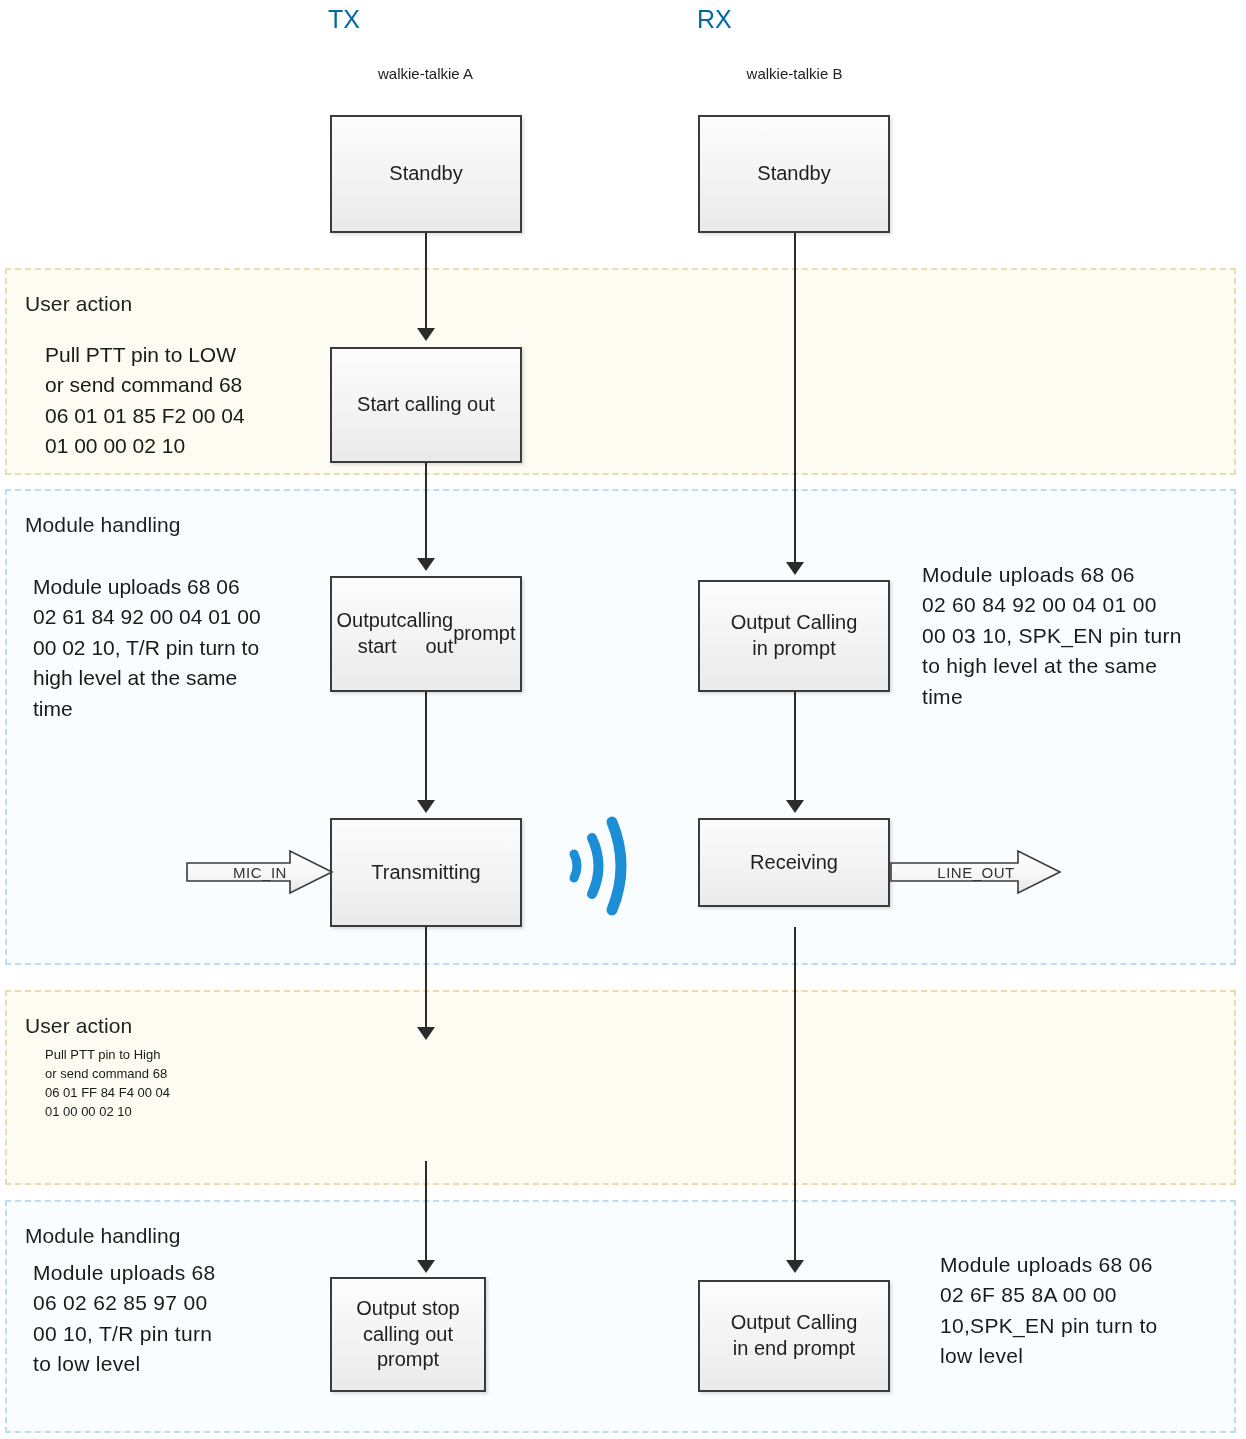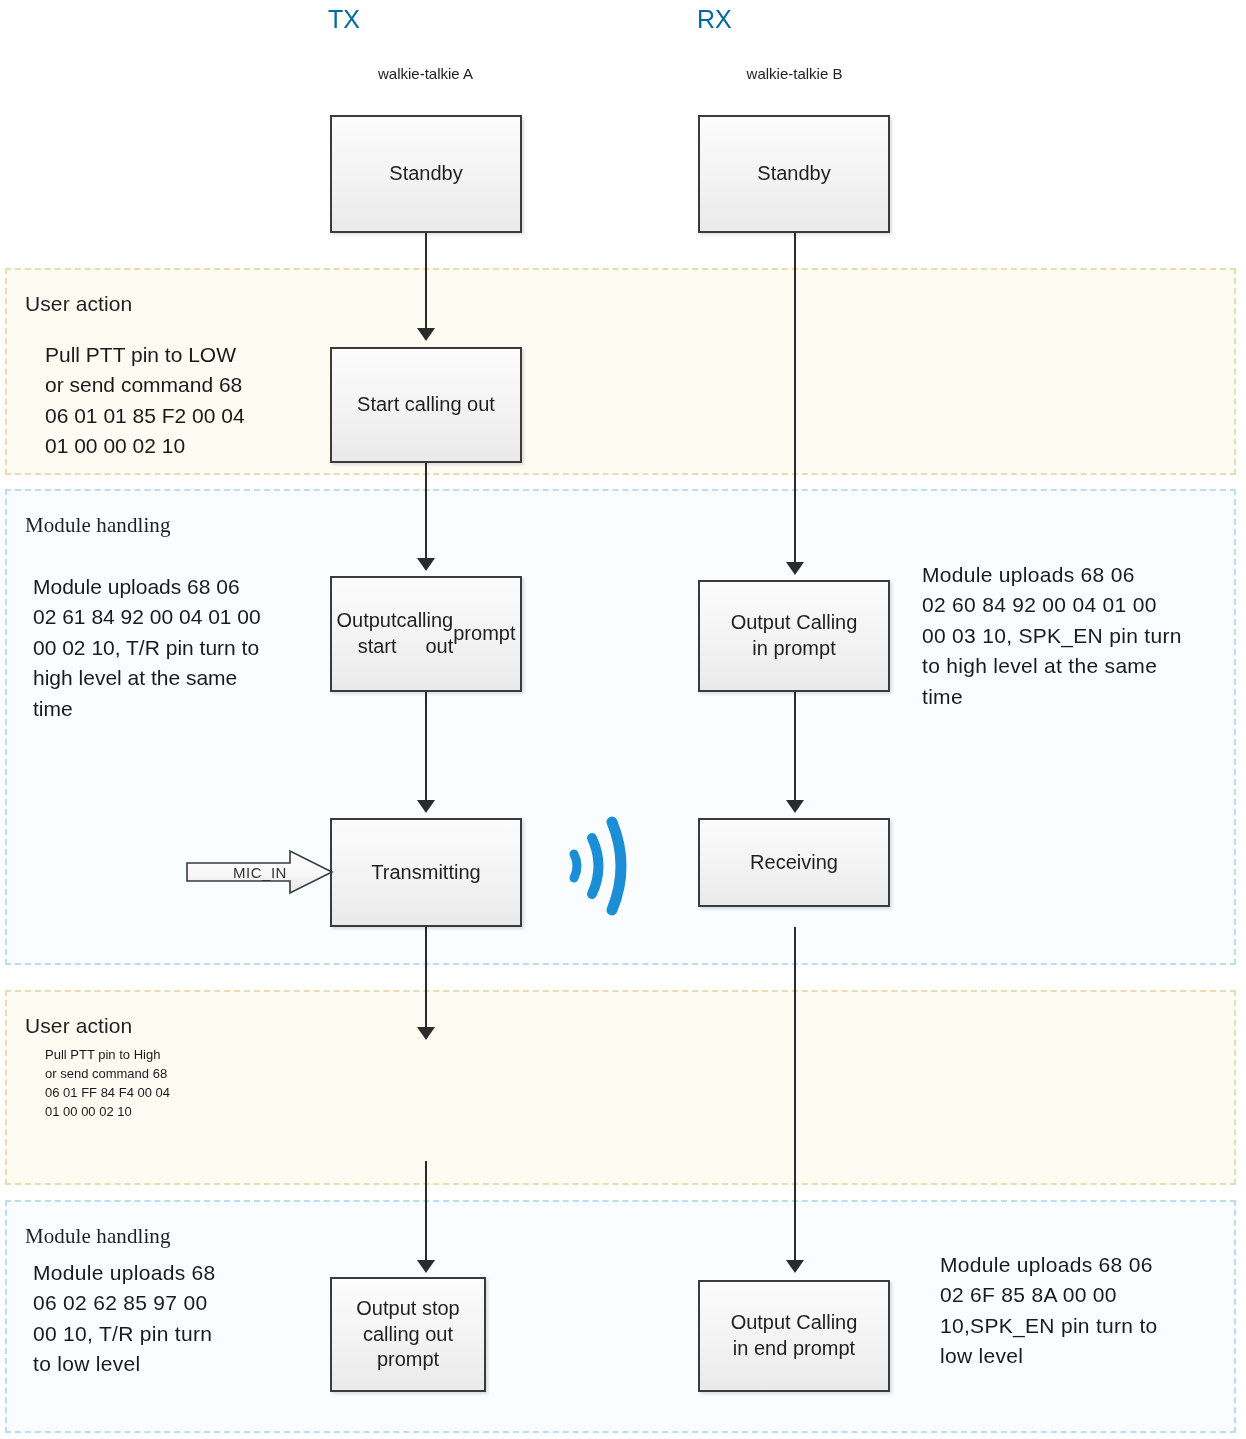--- a/index.html
+++ b/index.html
@@ -24,21 +24,20 @@
     position: absolute;
     box-sizing: border-box;
   }
   .band-user {
     border: 2px dashed #e8dcb0;
     background: #fdfcf3;
   }
   .band-module {
     border: 2px dashed #bcdcf0;
     background: #fafdff;
-    font-family: Liberation Serif, serif;
   }
   .band-label {
     position: absolute;
     left: 18px;
     top: 10px;
     font-size: 21px;
     color: #1f1f1f;
     letter-spacing: .1px;
     white-space: nowrap;
     margin-top: 12px;
@@ -258,20 +257,33 @@
           <stop offset="0%" stop-color="#ffffff"></stop>
           <stop offset="55%" stop-color="#f7f7f7"></stop>
           <stop offset="100%" stop-color="#e6e6e6"></stop>
         </linearGradient>
       </defs>
       <polygon points="1,14 104,14 104,2 146,23 104,44 104,32 1,32" fill="url(#baGradA)" stroke="#3a3a3a" stroke-width="1.6"></polygon>
     </svg>
     <div class="ba-label">MIC_IN</div>
   </div>
 
+  <div class="blockarrow" style="left:890px; top:849px; width:172px; height:46px;">
+    <svg width="172" height="46" viewBox="0 0 172 46">
+      <defs>
+        <linearGradient id="baGradB" x1="0" y1="0" x2="0" y2="1">
+          <stop offset="0%" stop-color="#ffffff"></stop>
+          <stop offset="55%" stop-color="#f7f7f7"></stop>
+          <stop offset="100%" stop-color="#e6e6e6"></stop>
+        </linearGradient>
+      </defs>
+      <polygon points="1,14 128,14 128,2 170,23 128,44 128,32 1,32" fill="url(#baGradB)" stroke="#3a3a3a" stroke-width="1.6"></polygon>
+    </svg>
+    <div class="ba-label">LINE_OUT</div>
+  </div>
 
   <div class="wifi" style="left:558px; top:812px; width:80px; height:108px;">
     <svg width="80" height="108" viewBox="0 0 80 108">
       <g fill="none" stroke="#1b8ed6" stroke-linecap="round">
         <path d="M16 42 Q22 54 16 66" stroke-width="9"></path>
         <path d="M34 26 Q47 54 34 82" stroke-width="10"></path>
         <path d="M54 10 Q72 54 54 98" stroke-width="11"></path>
       </g>
     </svg>
   </div>

